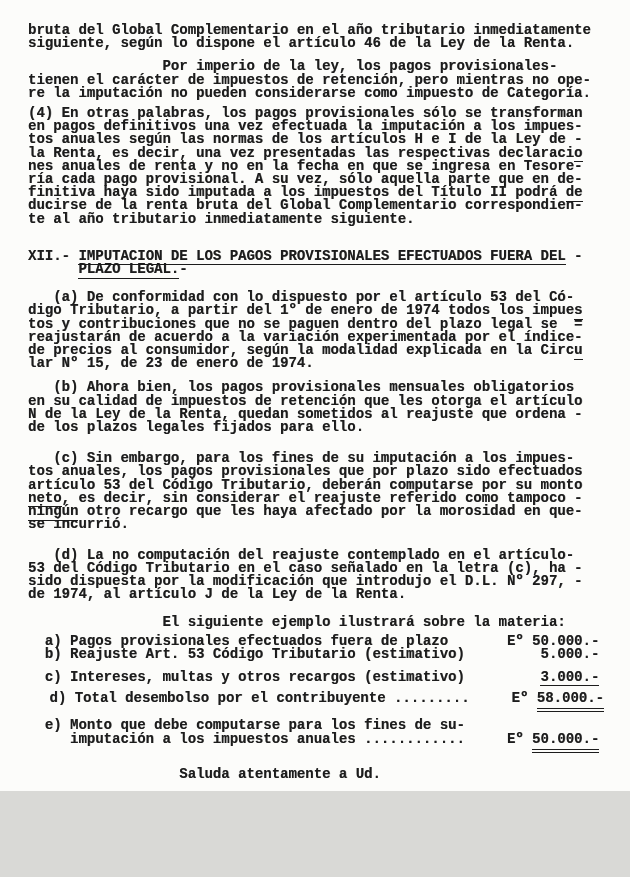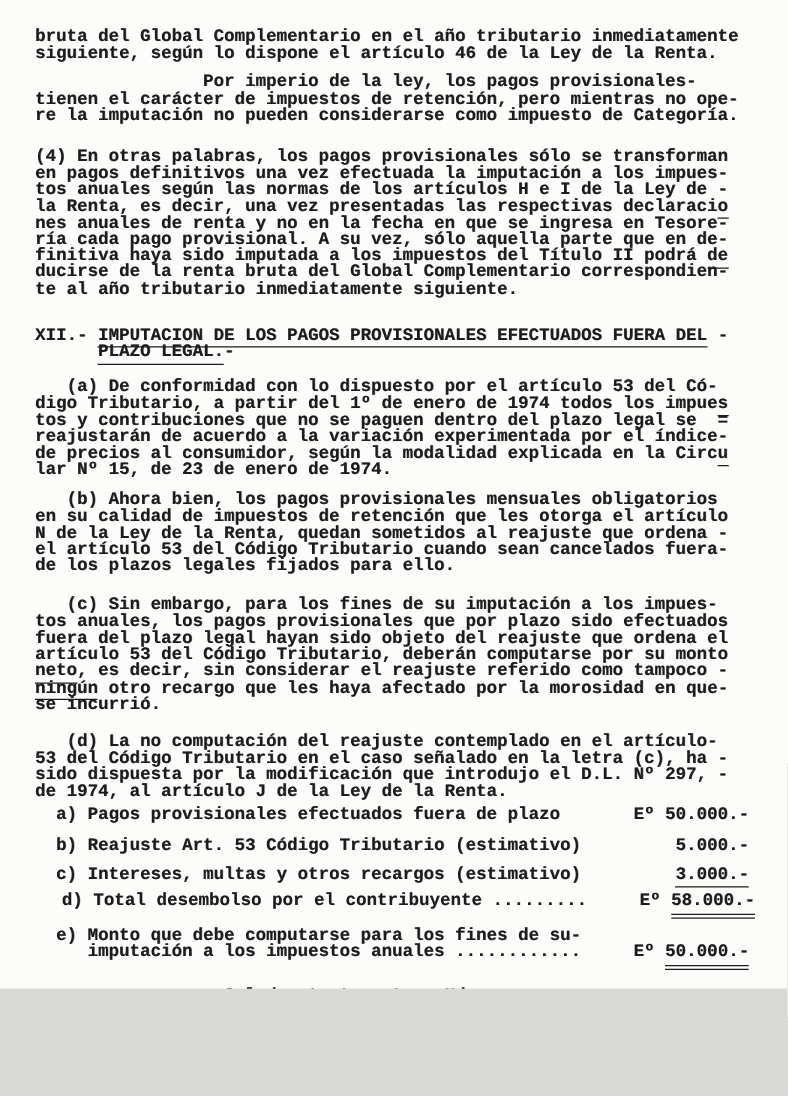--- a/index.html
+++ b/index.html
@@ -31,21 +31,21 @@
 <div class="page">
     <div class="block" style="margin-top: 0px;">
       <div class="line">bruta del Global Complementario en el año tributario inmediatamente</div>
       <div class="line">siguiente, según lo dispone el artículo 46 de la Ley de la Renta.</div>
     </div>
     <div class="block" style="margin-top: 10px;">
       <div class="line">                Por imperio de la ley, los pagos provisionales-</div>
       <div class="line">tienen el carácter de impuestos de retención, pero mientras no ope-</div>
       <div class="line">re la imputación no pueden considerarse como impuesto de Categoría.</div>
     </div>
-    <div class="block" style="margin-top: 20px;">
+    <div class="block" style="margin-top: 7px;">
       <div class="line">(4) En otras palabras, los pagos provisionales sólo se transforman</div>
       <div class="line">en pagos definitivos una vez efectuada la imputación a los impues-</div>
       <div class="line">tos anuales según las normas de los artículos H e I de la Ley de -</div>
       <div class="line">la Renta, es decir, una vez presentadas las respectivas declaraci<span class="u1">o</span></div>
       <div class="line">nes anuales de renta y no en la fecha en que se ingresa en Tesore-</div>
       <div class="line">ría cada pago provisional. A su vez, sólo aquella parte que en de-</div>
       <div class="line">finitiva haya sido imputada a los impuestos del Título II podrá <span class="u1">de</span></div>
       <div class="line">ducirse de la renta bruta del Global Complementario correspondien-</div>
       <div class="line">te al año tributario inmediatamente siguiente.</div>
     </div>
@@ -58,42 +58,43 @@
       <div class="line">digo Tributario, a partir del 1º de enero de 1974 todos los impue<span class="u1">s</span></div>
       <div class="line">tos y contribuciones que no se paguen dentro del plazo legal se  =</div>
       <div class="line">reajustarán de acuerdo a la variación experimentada por el índice-</div>
       <div class="line">de precios al consumidor, según la modalidad explicada en la Circ<span class="u1">u</span></div>
       <div class="line">lar Nº 15, de 23 de enero de 1974.</div>
     </div>
     <div class="block" style="margin-top: 11px;">
       <div class="line">   (b) Ahora bien, los pagos provisionales mensuales obligatorios</div>
       <div class="line">en su calidad de impuestos de retención que les otorga el artículo</div>
       <div class="line">N de la Ley de la Renta, quedan sometidos al reajuste que ordena -</div>
-      <div class="line">el artículo 53 del Código Tributario cuando sean cancelados fuera-</div>
       <div class="line">de los plazos legales fijados para ello.</div>
     </div>
     <div class="block" style="margin-top: 18px;">
       <div class="line">   (c) Sin embargo, para los fines de su imputación a los impues-</div>
       <div class="line">tos anuales, los pagos provisionales que por plazo sido efectuados</div>
-      <div class="line">fuera del plazo legal hayan sido objeto del reajuste que ordena el</div>
       <div class="line">artículo 53 del Código Tributario, deberán computarse por su monto</div>
       <div class="line"><span class="u1">neto</span>, es decir, sin considerar el reajuste referido como tampoco -</div>
       <div class="line"><span class="u1">ningún</span> otro recargo que les haya afectado por la morosidad en que-</div>
       <div class="line">se incurrió.</div>
     </div>
     <div class="block" style="margin-top: 17px;">
       <div class="line">   (d) La no computación del reajuste contemplado en el artículo-</div>
       <div class="line">53 del Código Tributario en el caso señalado en la letra (c), ha -</div>
       <div class="line">sido dispuesta por la modificación que introdujo el D.L. Nº 297, -</div>
       <div class="line">de 1974, al artículo J de la Ley de la Renta.</div>
     </div>
+    <div class="block" style="margin-top: 15px;">
+      <div class="line">                El siguiente ejemplo ilustrará sobre la materia:</div>
+    </div>
     <div class="block" style="margin-top: 5px;">
       <div class="line">  a) Pagos provisionales efectuados fuera de plazo       Eº 50.000.-</div>
     </div>
-    <div class="block" style="margin-top: 12px;">
+    <div class="block" style="margin-top: 0px;">
       <div class="line">  b) Reajuste Art. 53 Código Tributario (estimativo)         5.000.-</div>
     </div>
     <div class="block" style="margin-top: 10px;">
       <div class="line">  c) Intereses, multas y otros recargos (estimativo)         <span class="u1">3.000.-</span></div>
     </div>
     <div class="block" style="margin-top: 8px; text-align: right;">
       <div class="line">  d) Total desembolso por el contribuyente .........     Eº <span class="u2">58.000.-</span></div>
     </div>
     <div class="block" style="margin-top: 14px;">
       <div class="line">  e) Monto que debe computarse para los fines de su-</div>

